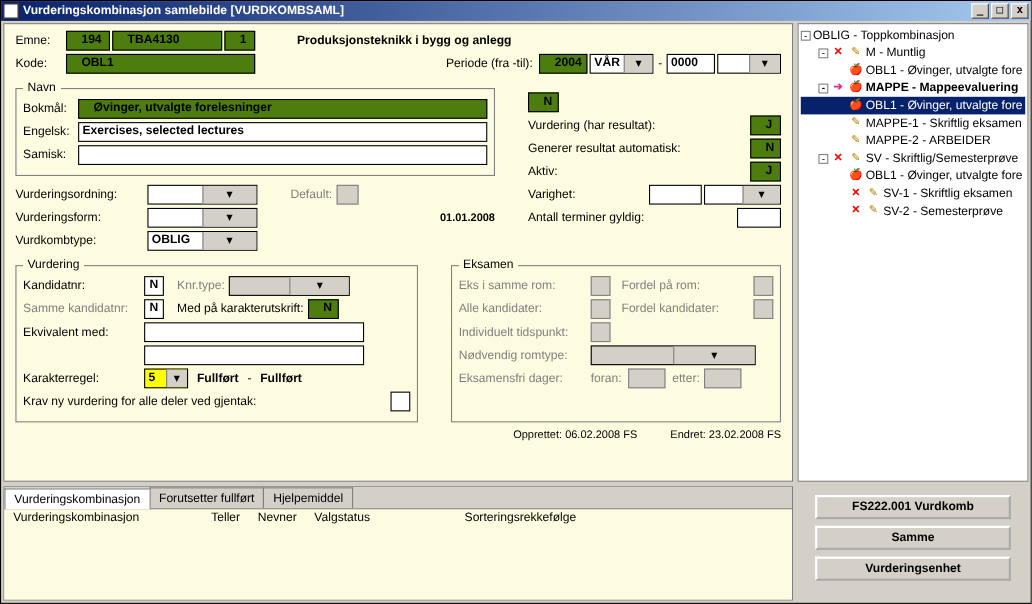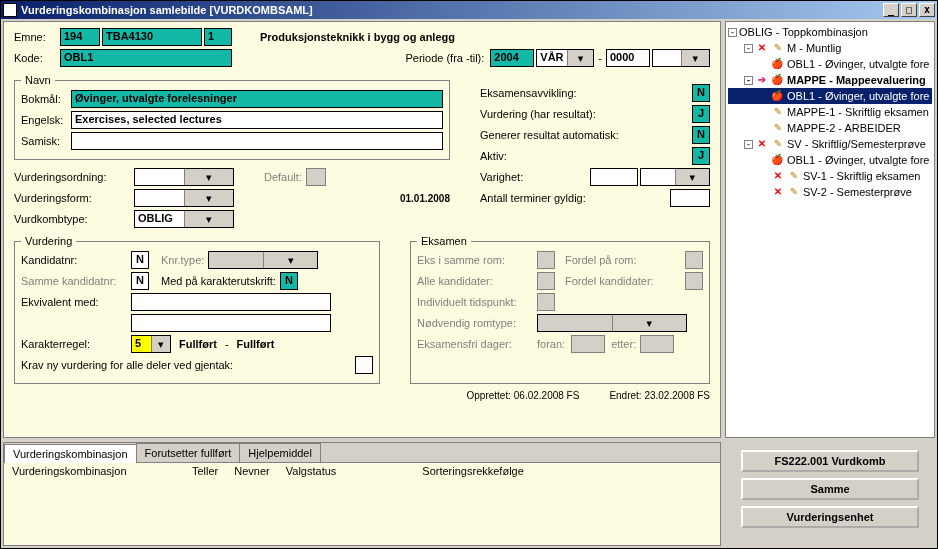--- a/index.html
+++ b/index.html
@@ -8,21 +8,21 @@
   .titlebar { background: linear-gradient(to right,#08216b,#a6caf0); color: #fff; height: 18px; display: flex; align-items: center; padding: 0 2px; font-weight: bold; }
   .titlebar .icon { width: 14px; height: 14px; background:#fff; border:1px solid #000; margin-right:4px;}
   .titlebar .spacer { flex:1; }
   .winbtn { width:16px; height:14px; background:#d4d0c8; border:1px solid #fff; border-right-color:#404040; border-bottom-color:#404040; margin-left:2px; text-align:center; line-height:12px; font-size:10px; font-family:monospace; color:#000; }
   .body { flex:1; display:flex; flex-direction:column; }
   .upper { flex:1; display:flex; }
   .form-area { flex:1; background:#fefce0; border:1px solid #808080; margin:2px; padding:6px 10px; position:relative; overflow:hidden;}
   .tree-area { width:210px; background:#fff; border:1px solid #808080; margin:2px; padding:2px; overflow:auto;}
   .row { display:flex; align-items:center; margin-bottom:3px; }
   .lbl { color:#000; }
-  .yellow-in { background:#14b8a6; border:1px solid #000; padding:1px 3px; height:18px; }
+  .yellow-in { background:#4d7c0f; border:1px solid #000; padding:1px 13px; height:18px; }
   .white-in { background:#fff; border:1px solid #000; padding:1px 3px; height:18px; }
   .gray-in { background:#d4d0c8; border:1px solid #808080; padding:1px 3px; height:18px; }
   .disabled-lbl { color:#808080; }
   fieldset { border:1px solid #808080; margin:4px 0; padding:4px 6px 6px 6px; }
   legend { padding:0 4px; }
   .combo { display:inline-flex; border:1px solid #000; height:18px; background:#fff; }
   .combo span { padding:1px 3px; flex:1; }
   .combo .arrow { width:16px; background:#d4d0c8; border-left:1px solid #808080; text-align:center; line-height:14px; }
   .bold { font-weight:bold; }
   .small-stamp { font-size:10px; }
@@ -62,21 +62,21 @@
 
   <div class="body">
     <div class="upper">
       <div class="form-area">
 
         <div class="row">
           <span class="lbl" style="width:46px">Emne:</span>
           <span class="yellow-in bold" style="width:40px">194</span>
           <span class="yellow-in bold" style="width:100px;margin-left:2px">TBA4130</span>
           <span class="yellow-in bold" style="width:28px;margin-left:2px">1</span>
-          <span class="bold" style="margin-left:28px">Produksjonsteknikk i bygg og anlegg</span>
+          <span class="bold" style="margin-left:38px">Produksjonsteknikk i bygg og anlegg</span>
         </div>
 
         <div class="row">
           <span class="lbl" style="width:46px">Kode:</span>
           <span class="yellow-in bold" style="width:172px">OBL1</span>
           <span style="flex:1"></span>
           <span class="lbl" style="margin-right:6px">Periode (fra -til):</span>
           <span class="yellow-in bold" style="width:44px">2004</span>
           <span class="combo" style="width:58px;margin-left:2px">
               <span class="bold">VÅR</span>
@@ -103,21 +103,20 @@
                   <span class="white-in bold" style="flex:1">Exercises, selected lectures</span>
                 </div>
               <div class="row">
                   <span class="lbl" style="width:50px">Samisk:</span>
                   <span class="white-in" style="flex:1"></span>
                 </div>
             </fieldset>
           </div>
           <div style="width:230px;padding-top:14px">
             <div class="row">
-                <span class="lbl" style="flex:1">Eksamensavvikling:</span>
                 <span class="yellow-in bold" style="width:18px;text-align:center">N</span>
               </div>
             <div class="row">
                 <span class="lbl" style="flex:1">Vurdering (har resultat):</span>
                 <span class="yellow-in bold" style="width:18px;text-align:center">J</span>
               </div>
             <div class="row">
                 <span class="lbl" style="flex:1">Generer resultat automatisk:</span>
                 <span class="yellow-in bold" style="width:18px;text-align:center">N</span>
               </div>

